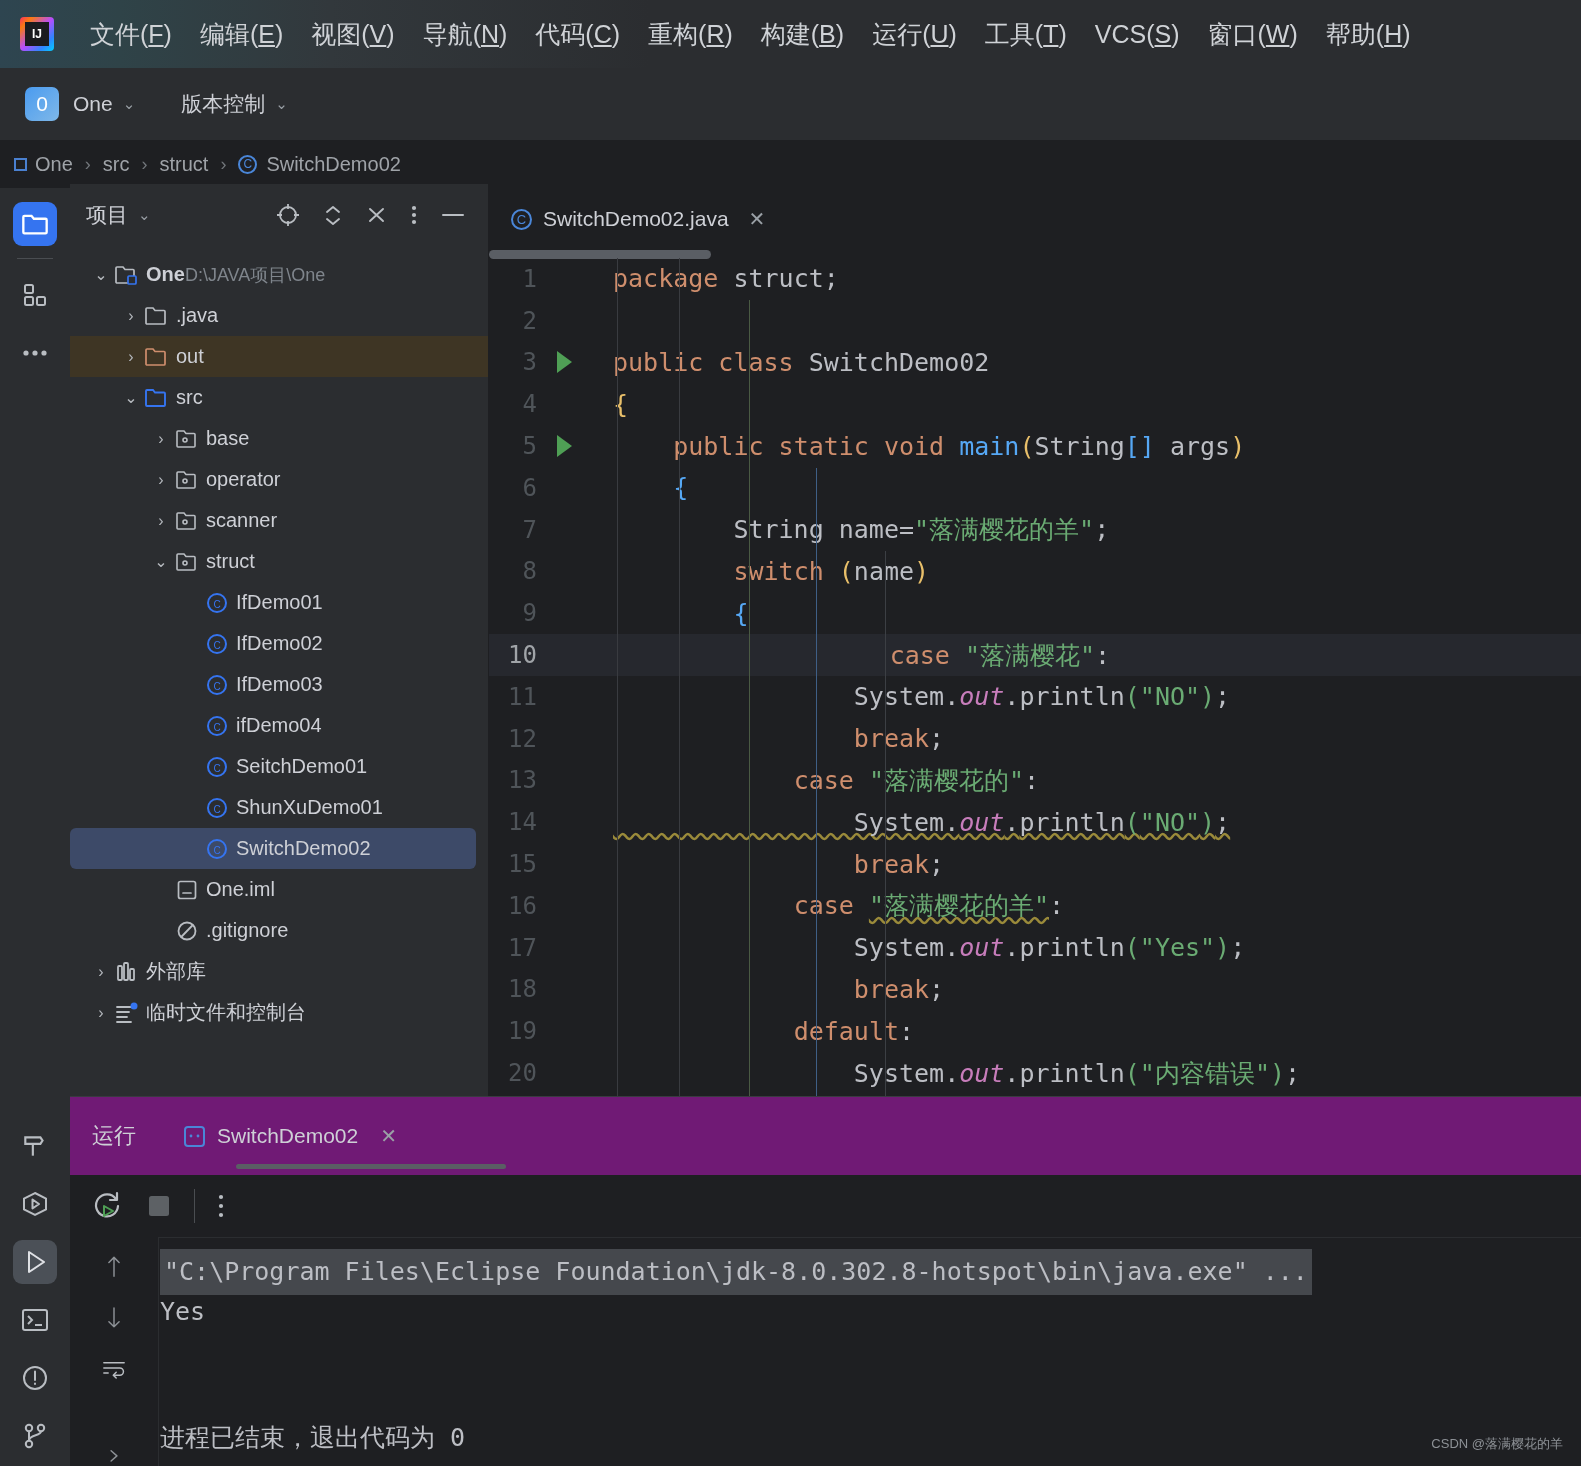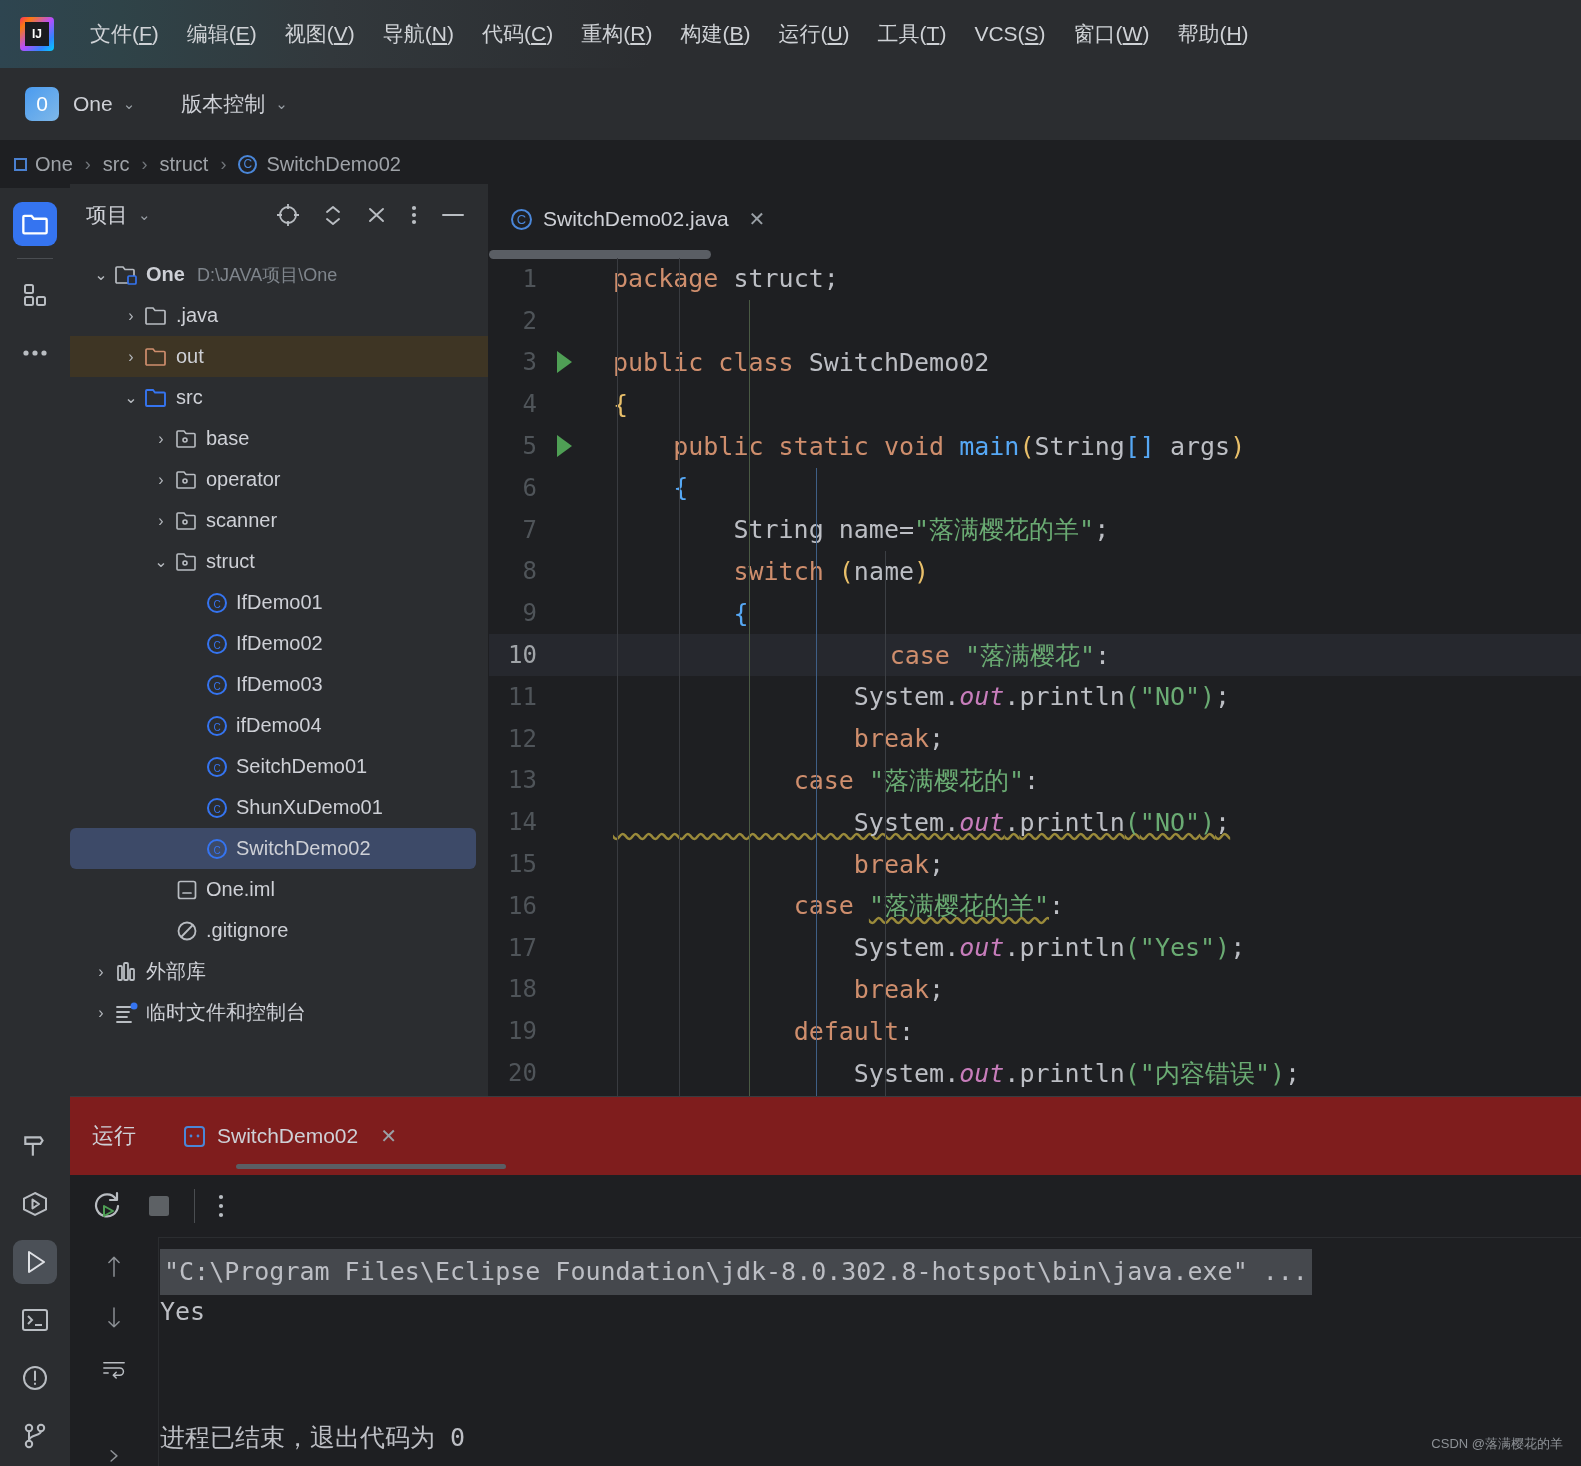--- a/index.html
+++ b/index.html
@@ -15,21 +15,21 @@
   .menubar{
     position:absolute;left:0;top:0;width:1581px;height:68px;
     background:linear-gradient(to right,#2e4550 0px,#2f4348 120px,#32383c 330px,#2b2d30 650px,#2b2d30 1581px);
     display:flex;align-items:center;
   }
   .ij-logo{width:34px;height:34px;margin-left:20px;margin-right:22px;border-radius:4px;
     background:linear-gradient(135deg,#fe315d 0%,#f97a12 18%,#b64dff 50%,#2f86ff 78%,#00d2ff 100%);
     display:flex;align-items:center;justify-content:center;position:relative;flex:0 0 auto;}
   .ij-logo .inner{width:24px;height:24px;background:#1b1b1f;display:flex;align-items:center;justify-content:center;
     font-size:12px;font-weight:bold;color:#fff;letter-spacing:0px;font-family:"Liberation Sans",sans-serif;}
-  .menu-item{font-size:21px;color:#cfd2d6;padding:0 14px;white-space:nowrap;cursor:default;}
+  .menu-item{font-size:25px;color:#cfd2d6;padding:0 14px;white-space:nowrap;cursor:default;}
   .menu-item u{text-decoration:underline;}
 
   
   .toolbar{
     position:absolute;left:0;top:68px;width:1581px;height:72px;background:#2b2d30;
     display:flex;align-items:center;border-bottom:1px solid #1e1f22;
   }
   .proj-badge{width:34px;height:34px;margin-left:25px;border-radius:7px;
     background:linear-gradient(135deg,#4a9bf0,#7fb8e8);
     color:#fff;font-size:21px;display:flex;align-items:center;justify-content:center;font-weight:400;}
@@ -61,21 +61,21 @@
   .projpanel{position:absolute;left:70px;top:184px;width:418px;height:1012px;background:#2b2d30;}
   .proj-header{height:62px;display:flex;align-items:center;padding:0 16px;box-sizing:border-box;}
   .proj-title{font-size:21px;color:#ced0d6;}
   .proj-hdr-icons{margin-left:auto;display:flex;align-items:center;gap:20px;padding-right:4px;}
   .tree{padding-top:8px;}
   .node{height:41px;display:flex;align-items:center;font-size:20px;color:#ced0d6;white-space:nowrap;box-sizing:border-box;}
   .node.selected{background:#3d4a68;border-radius:6px;margin-right:12px;}
   .node.hl{background:#3e3524;}
   .tw{width:26px;display:flex;align-items:center;justify-content:center;color:#b3b7bc;font-size:16px;flex:0 0 auto;}
   .nlabel{margin-left:6px;}
-  .npath{color:#7f858c;font-size:18px;margin-left:12px;}
+  .npath{color:#7f858c;font-size:18px;margin-left:0;}
   .nbold{font-weight:bold;}
   .ico{width:26px;height:22px;flex:0 0 auto;display:flex;align-items:center;justify-content:center;}
 
   
   .editor{position:absolute;left:489px;top:188px;width:1092px;height:908px;background:#1e1f22;}
   .tabbar{height:62px;display:flex;align-items:center;padding-left:22px;}
   .tab{display:flex;align-items:center;font-size:21px;color:#ced0d6;}
   .tab-c{width:21px;height:21px;border:2px solid #4a86d8;border-radius:50%;color:#4a86d8;font-size:13px;
     display:inline-flex;align-items:center;justify-content:center;margin-right:11px;box-sizing:border-box;}
   .tab-x{margin-left:20px;color:#9aa0a6;font-size:20px;}
@@ -100,21 +100,21 @@
   .fn{color:#56a8f5;}
   .st{color:#c77dbb;font-style:italic;}
   .br1{color:#e8bf6a;}
   .br2{color:#56a8f5;}
   .br3{color:#6aab73;}
   .wavy{text-decoration:underline wavy #9a8a3a;text-decoration-skip-ink:none;}
 
   
   .runpanel{position:absolute;left:70px;top:1096px;width:1511px;height:370px;background:#1e1f22;
     border-top:1px solid #393b40;}
-  .run-tabbar{height:78px;display:flex;align-items:center;padding-left:22px;background:#7f1d1d;position:relative;}
+  .run-tabbar{height:78px;display:flex;align-items:center;padding-left:22px;background:#701a75;position:relative;}
   .run-label{font-size:22px;color:#ced0d6;margin-right:48px;}
   .run-tab{display:flex;align-items:center;font-size:21px;color:#ced0d6;}
   .run-tab-ico{width:21px;height:21px;border:2px solid #4a86d8;border-radius:4px;margin-right:12px;box-sizing:border-box;
     display:flex;align-items:center;justify-content:center;}
   .run-tab-x{margin-left:22px;color:#9aa0a6;font-size:20px;}
   .run-tab-underline{position:absolute;left:166px;bottom:6px;width:270px;height:5px;background:#5a5e64;border-radius:3px;}
   .run-toolbar{height:62px;display:flex;align-items:center;padding-left:20px;border-bottom:1px solid #2b2d30;gap:22px;}
   .run-gutter{position:absolute;left:0;top:140px;width:88px;bottom:0;background:#1e1f22;border-right:1px solid #2b2d30;
     display:flex;flex-direction:column;align-items:center;padding-top:16px;gap:26px;}
   .console{position:absolute;left:88px;top:140px;right:0;bottom:0;padding:12px 0 0 2px;

